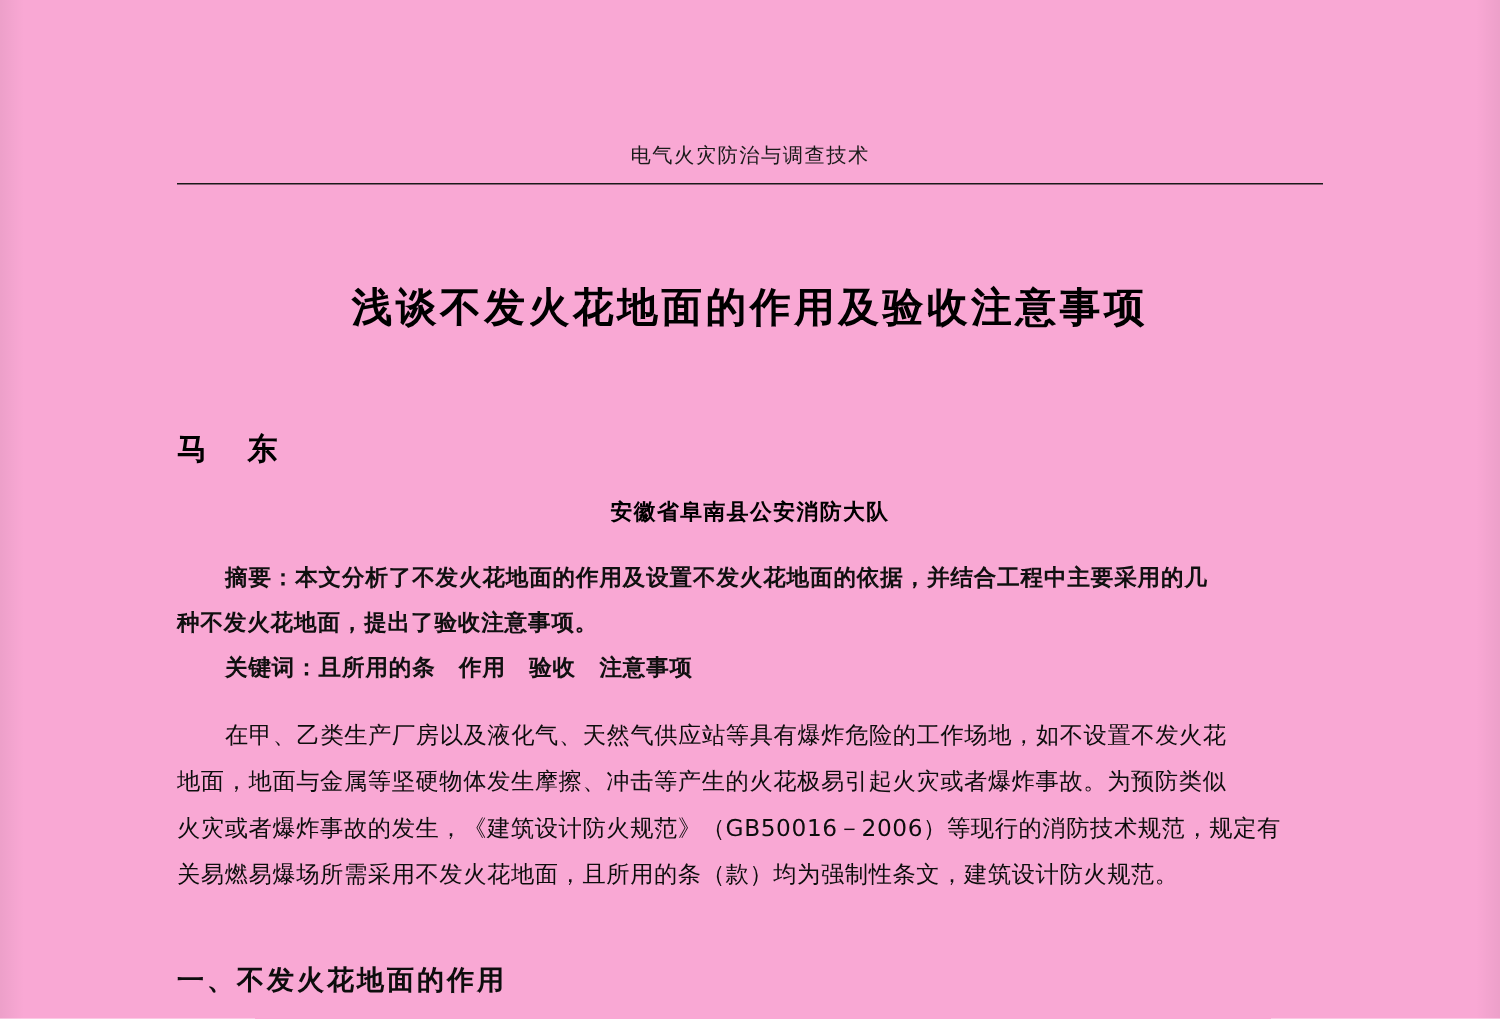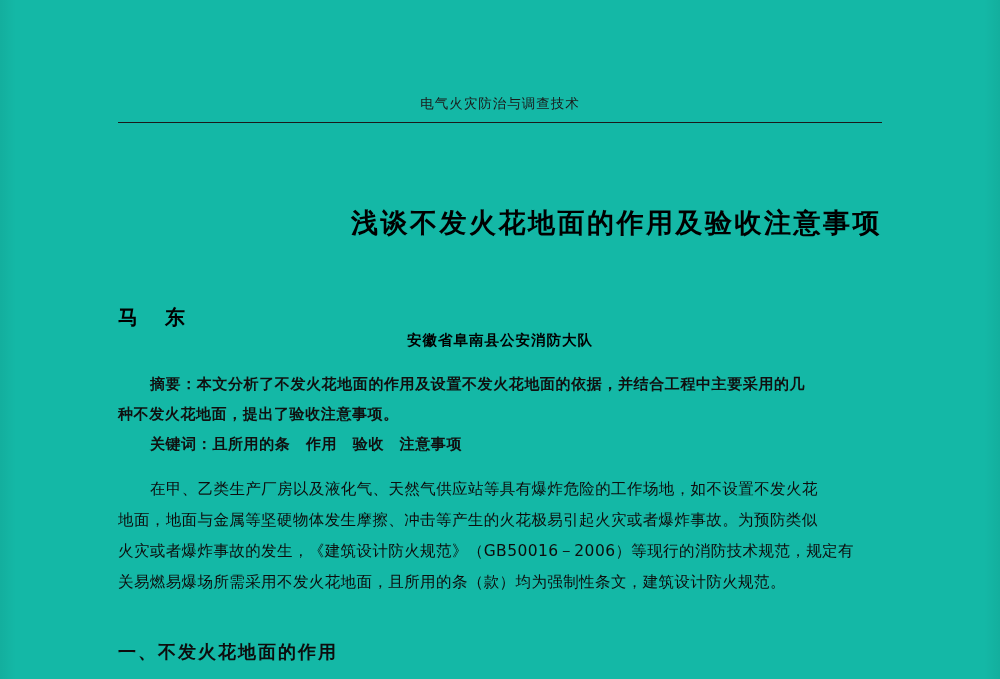--- a/index.html
+++ b/index.html
@@ -11,21 +11,21 @@
     width: 1000px;
     height: 679px;
     overflow: hidden;
     font-family: "DejaVu Serif", "Liberation Serif", serif;
     color: #111111;
   }
   .page {
     position: relative;
     width: 1000px;
     height: 679px;
-    background: #14b8a6;
+    background: #f9a8d4;
   }
   .content {
     position: absolute;
     left: 118px;
     top: 0;
     width: 764px;
     height: 679px;
   }
   .running-head {
     text-align: center;
@@ -35,44 +35,45 @@
     color: #1a1a1a;
     padding-top: 95px;
   }
   .head-rule {
     margin-top: 9px;
     border-top: 1.6px solid #1a1a1a;
     width: 100%;
     height: 0;
   }
   .doc-title {
-    text-align: right;
+    text-align: center;
     font-family: "DejaVu Sans", "Liberation Sans", sans-serif;
     font-weight: bold;
     font-size: 27px;
     letter-spacing: 2.5px;
     color: #000000;
-    margin-top: 82px;
+    margin-top: 64px;
   }
   .author {
     text-align: left;
     font-family: "DejaVu Sans", "Liberation Sans", sans-serif;
     font-weight: bold;
     font-size: 20px;
     letter-spacing: 10px;
     color: #000000;
     margin-top: 63px;
   }
   .affiliation {
     text-align: center;
     font-family: Liberation Mono, monospace;
     font-weight: bold;
     font-size: 14.5px;
     letter-spacing: 1px;
     color: #000000;
+    margin-top: 19px;
   }
   .abstract-block {
     margin-top: 19px;
     font-family: "DejaVu Serif", "Liberation Serif", serif;
     font-weight: bold;
     font-size: 15px;
     line-height: 30px;
     letter-spacing: 0.6px;
     color: #101010;
     text-align: justify;

